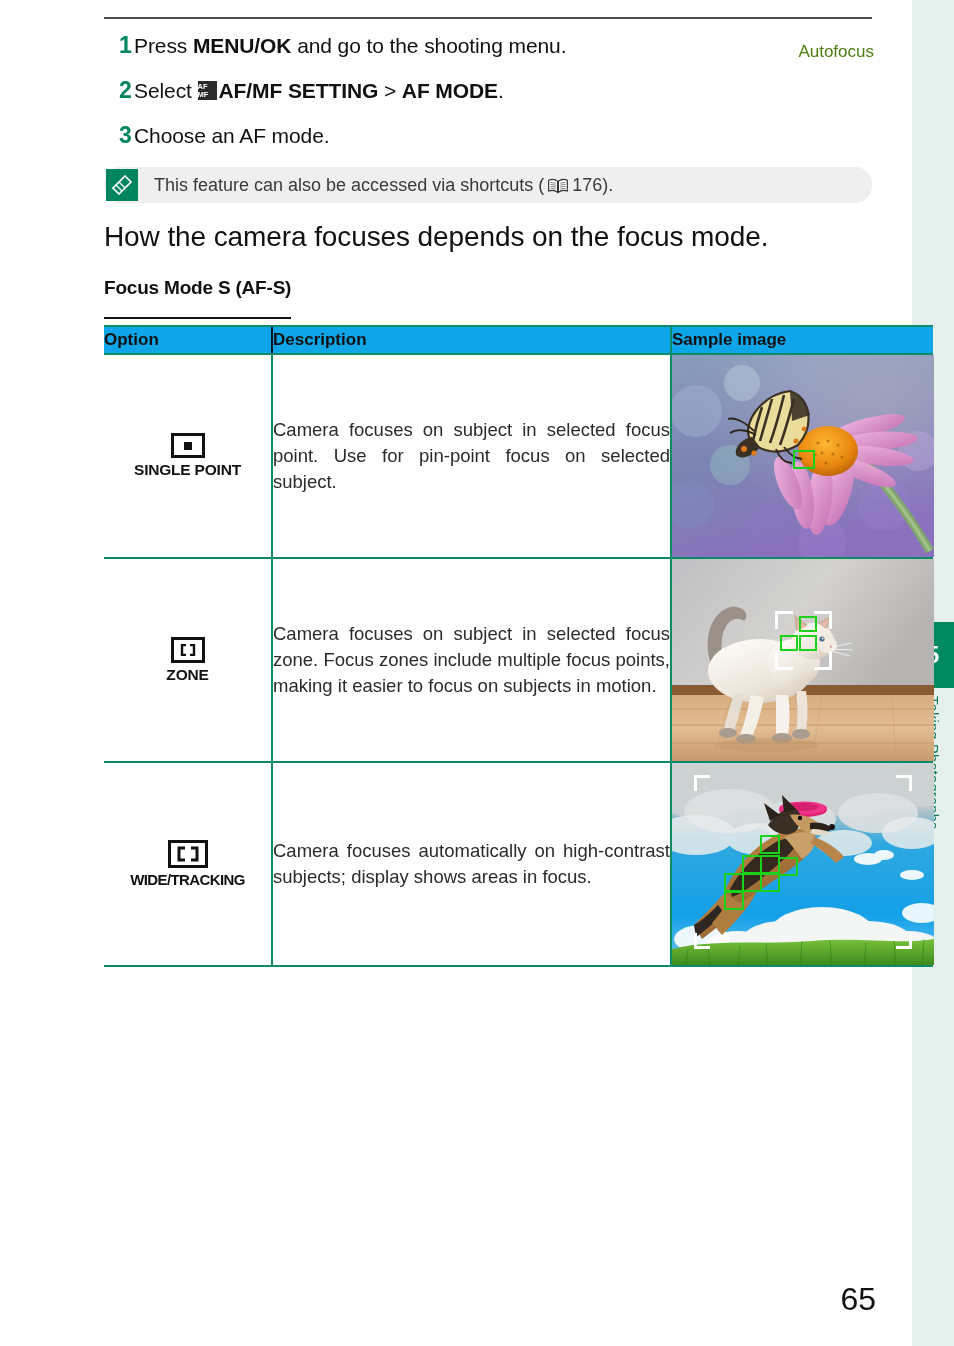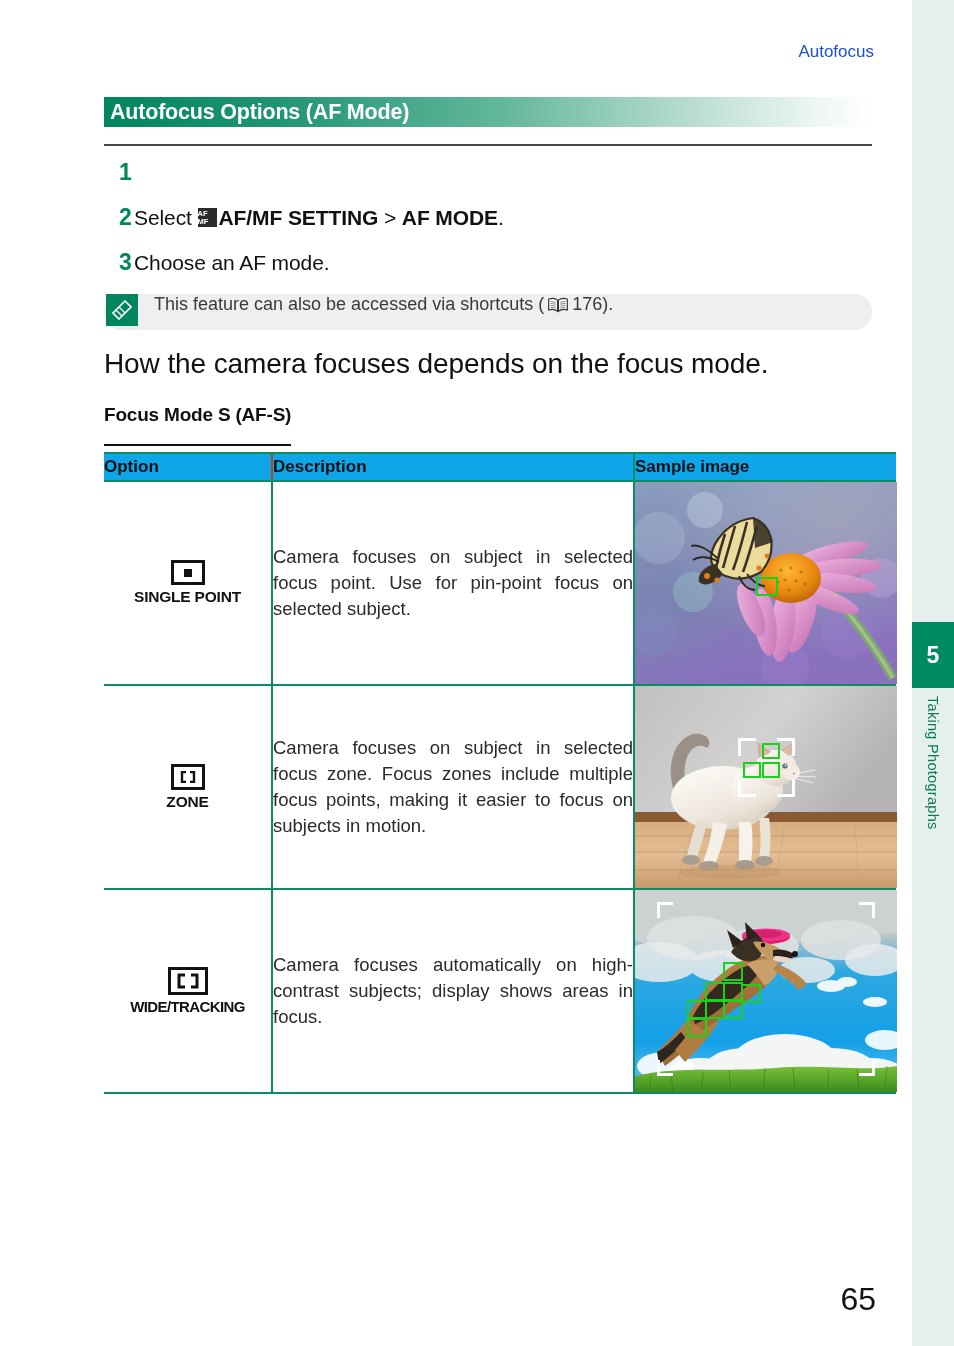--- a/index.html
+++ b/index.html
@@ -36,21 +36,21 @@
   .side-chapter-label span {
     writing-mode: vertical-rl;
     text-orientation: mixed;
     white-space: nowrap;
     letter-spacing: 0.3px;
   }
 
   
   .running-head {
     position: absolute; right: 80px; top: 42px;
-    font-size: 17px; color: #1d4ed8; text-align: center;
+    font-size: 17px; color: #4d7c0f; text-align: center;
   }
 
   
   .content { position: absolute; left: 104px; top: 0; width: 768px; }
 
   .section-bar {
     margin-top: 97px;
     height: 30px;
     background: linear-gradient(to right, #00855f 0%, #1f9472 22%, #64b79c 52%, #b7dcd0 76%, #eef7f4 93%, #ffffff 100%);
     display: flex; align-items: center;
@@ -103,21 +103,21 @@
     font-family: "Liberation Sans", sans-serif;
   }
   .glyph-afmf i.t { top: 1.5px; }
   .glyph-afmf i.b { top: 9.5px; }
 
   
   .tip {
     margin-top: 2px;
     background: #efefef;
     height: 36px;
-    display: flex; align-items: flex-start;
+    display: flex; align-items: center;
     width: 768px;
     border-radius: 17px;
   }
   .tip-icon {
     width: 32px; height: 32px; flex: 0 0 32px;
     background: #00855f;
     margin-left: 2px;
     position: relative;
   }
   .tip-icon .note {
@@ -154,21 +154,21 @@
   }
   table.af-table thead th {
     background: #0ea5e9;
     border-top: 2px solid #0d8a66;
     border-bottom: 2px solid #0d8a66;
     font-size: 17px; font-weight: bold; color: #111;
     height: 28px;
     text-align: left;
   }
   table.af-table thead th.c-opt { width: 168px; }
-  table.af-table thead th.c-desc { width: 362px; border-left: 2px solid #c2410c; border-right: 2px solid #0d8a66; }
+  table.af-table thead th.c-desc { width: 399px; border-left: 2px solid #0f172a; border-right: 2px solid #0d8a66; }
   table.af-table thead th.c-img { width: 262px; }
 
   table.af-table tbody td {
     border-bottom: 2px solid #0d8a66;
     vertical-align: middle;
     padding: 0;
   }
   td.cell-opt { text-align: center; }
   td.cell-desc {
     border-left: 2px solid #0d8a66;
@@ -225,33 +225,33 @@
   <div class="side-chapter-num">5</div>
   <div class="side-chapter-label">
     <span>Taking Photographs</span>
   </div>
 
   <div class="running-head">Autofocus</div>
 
   <div class="content">
 
     
-    <div class="section-bar">
-      <h1>Autofocus Options (AF Mode)</h1>
-    </div>
 
     
 
     <div class="rule-top"></div>
 
     
     <div class="steps">
 
       <div class="step">
         <div class="step-num">1</div>
+        <div class="step-text">
+          <span>Press </span><b>MENU/OK</b><span> and go to the shooting menu.</span>
+        </div>
       </div>
 
       <div class="step">
         <div class="step-num">2</div>
         <div class="step-text">
           <span>Select </span><span class="glyph-afmf"><i class="t">AF</i><i class="b">MF</i></span><b>AF/MF SETTING</b><span> &gt; </span><b>AF MODE</b><span>.</span>
         </div>
       </div>
 
       <div class="step">

